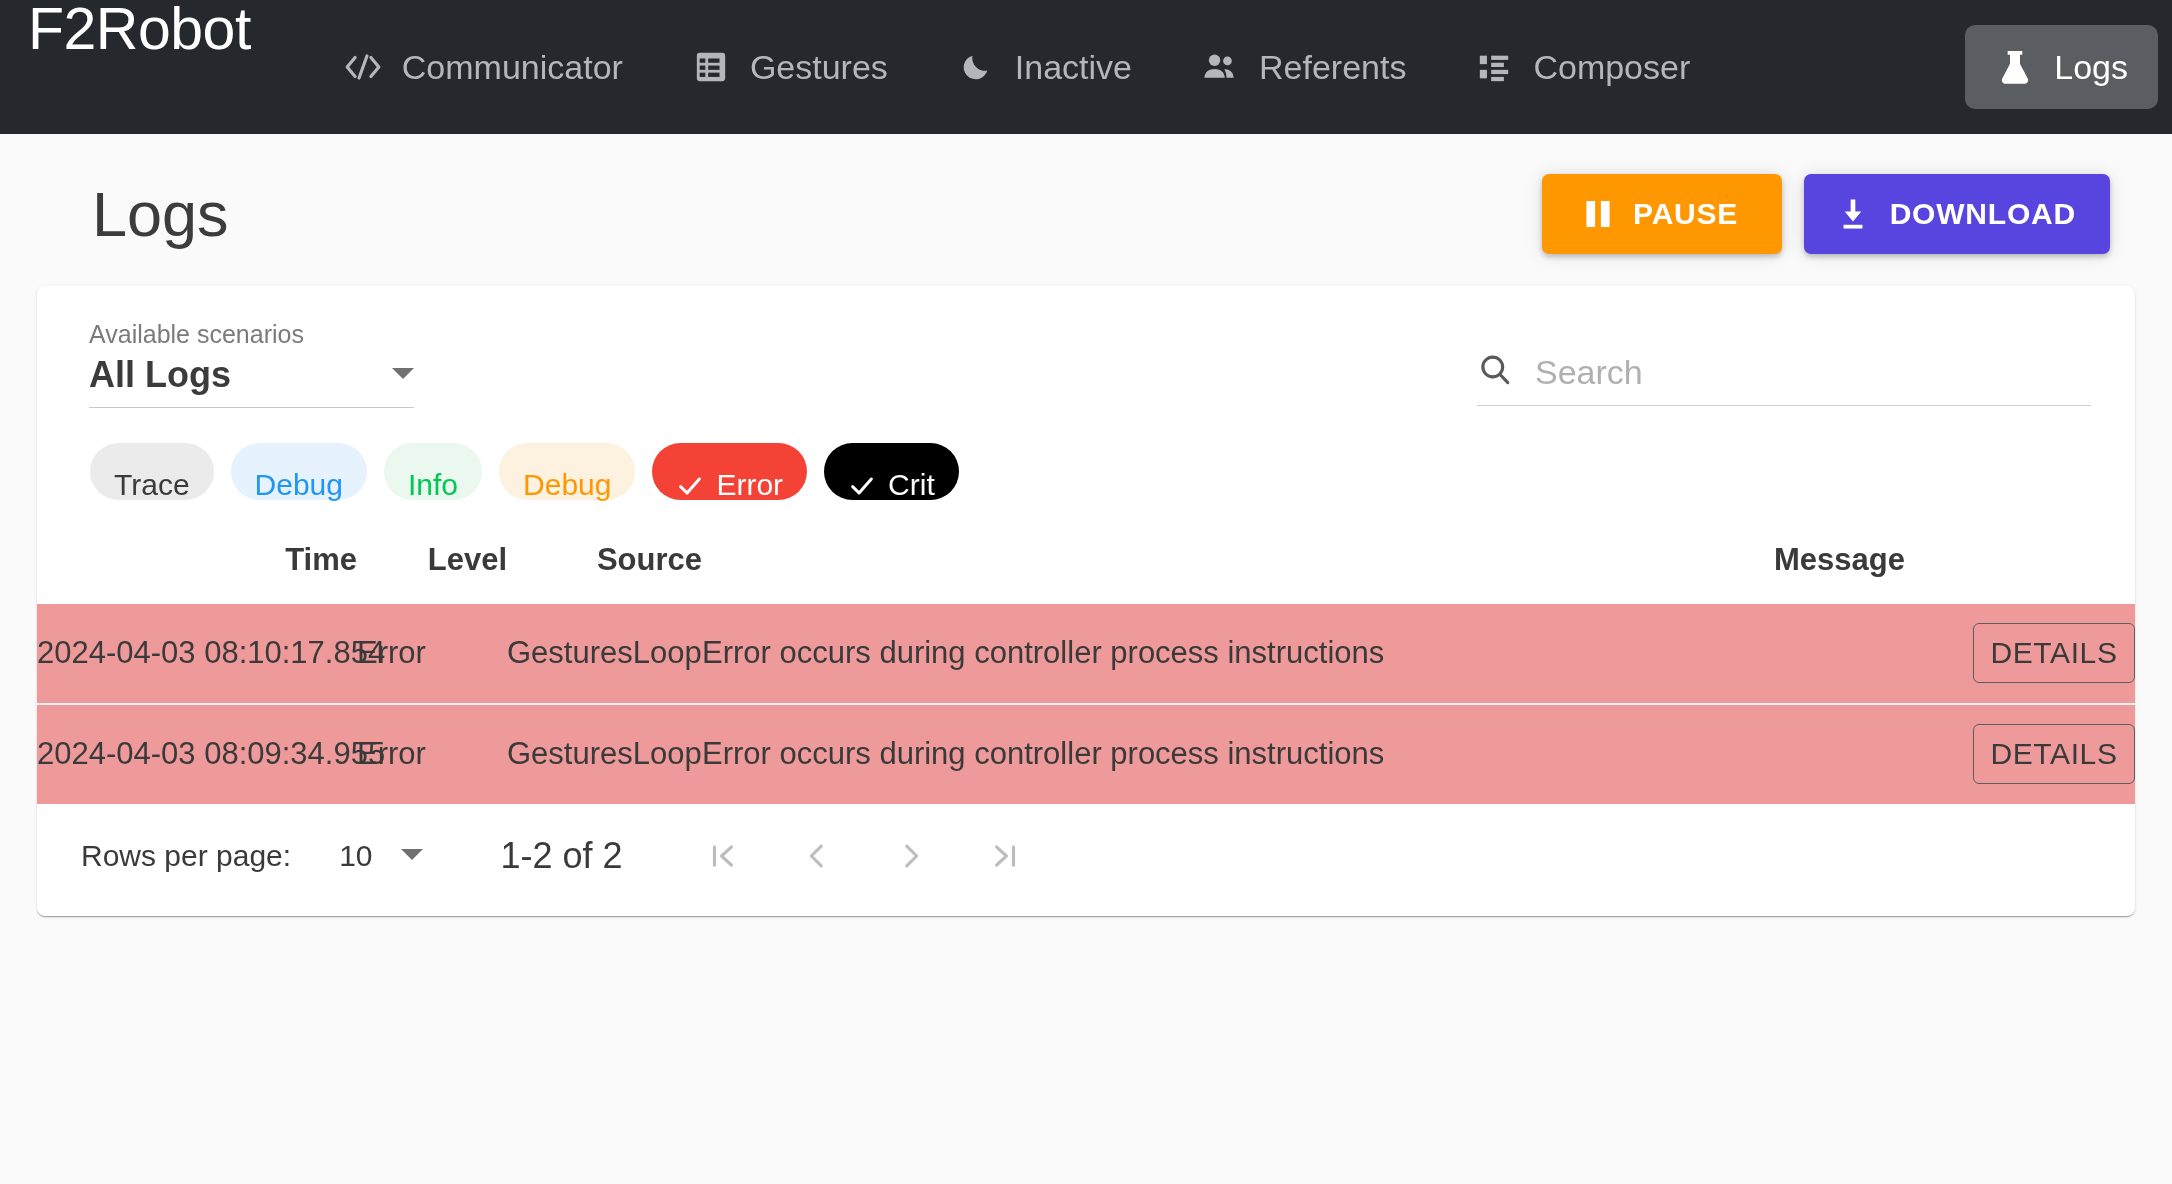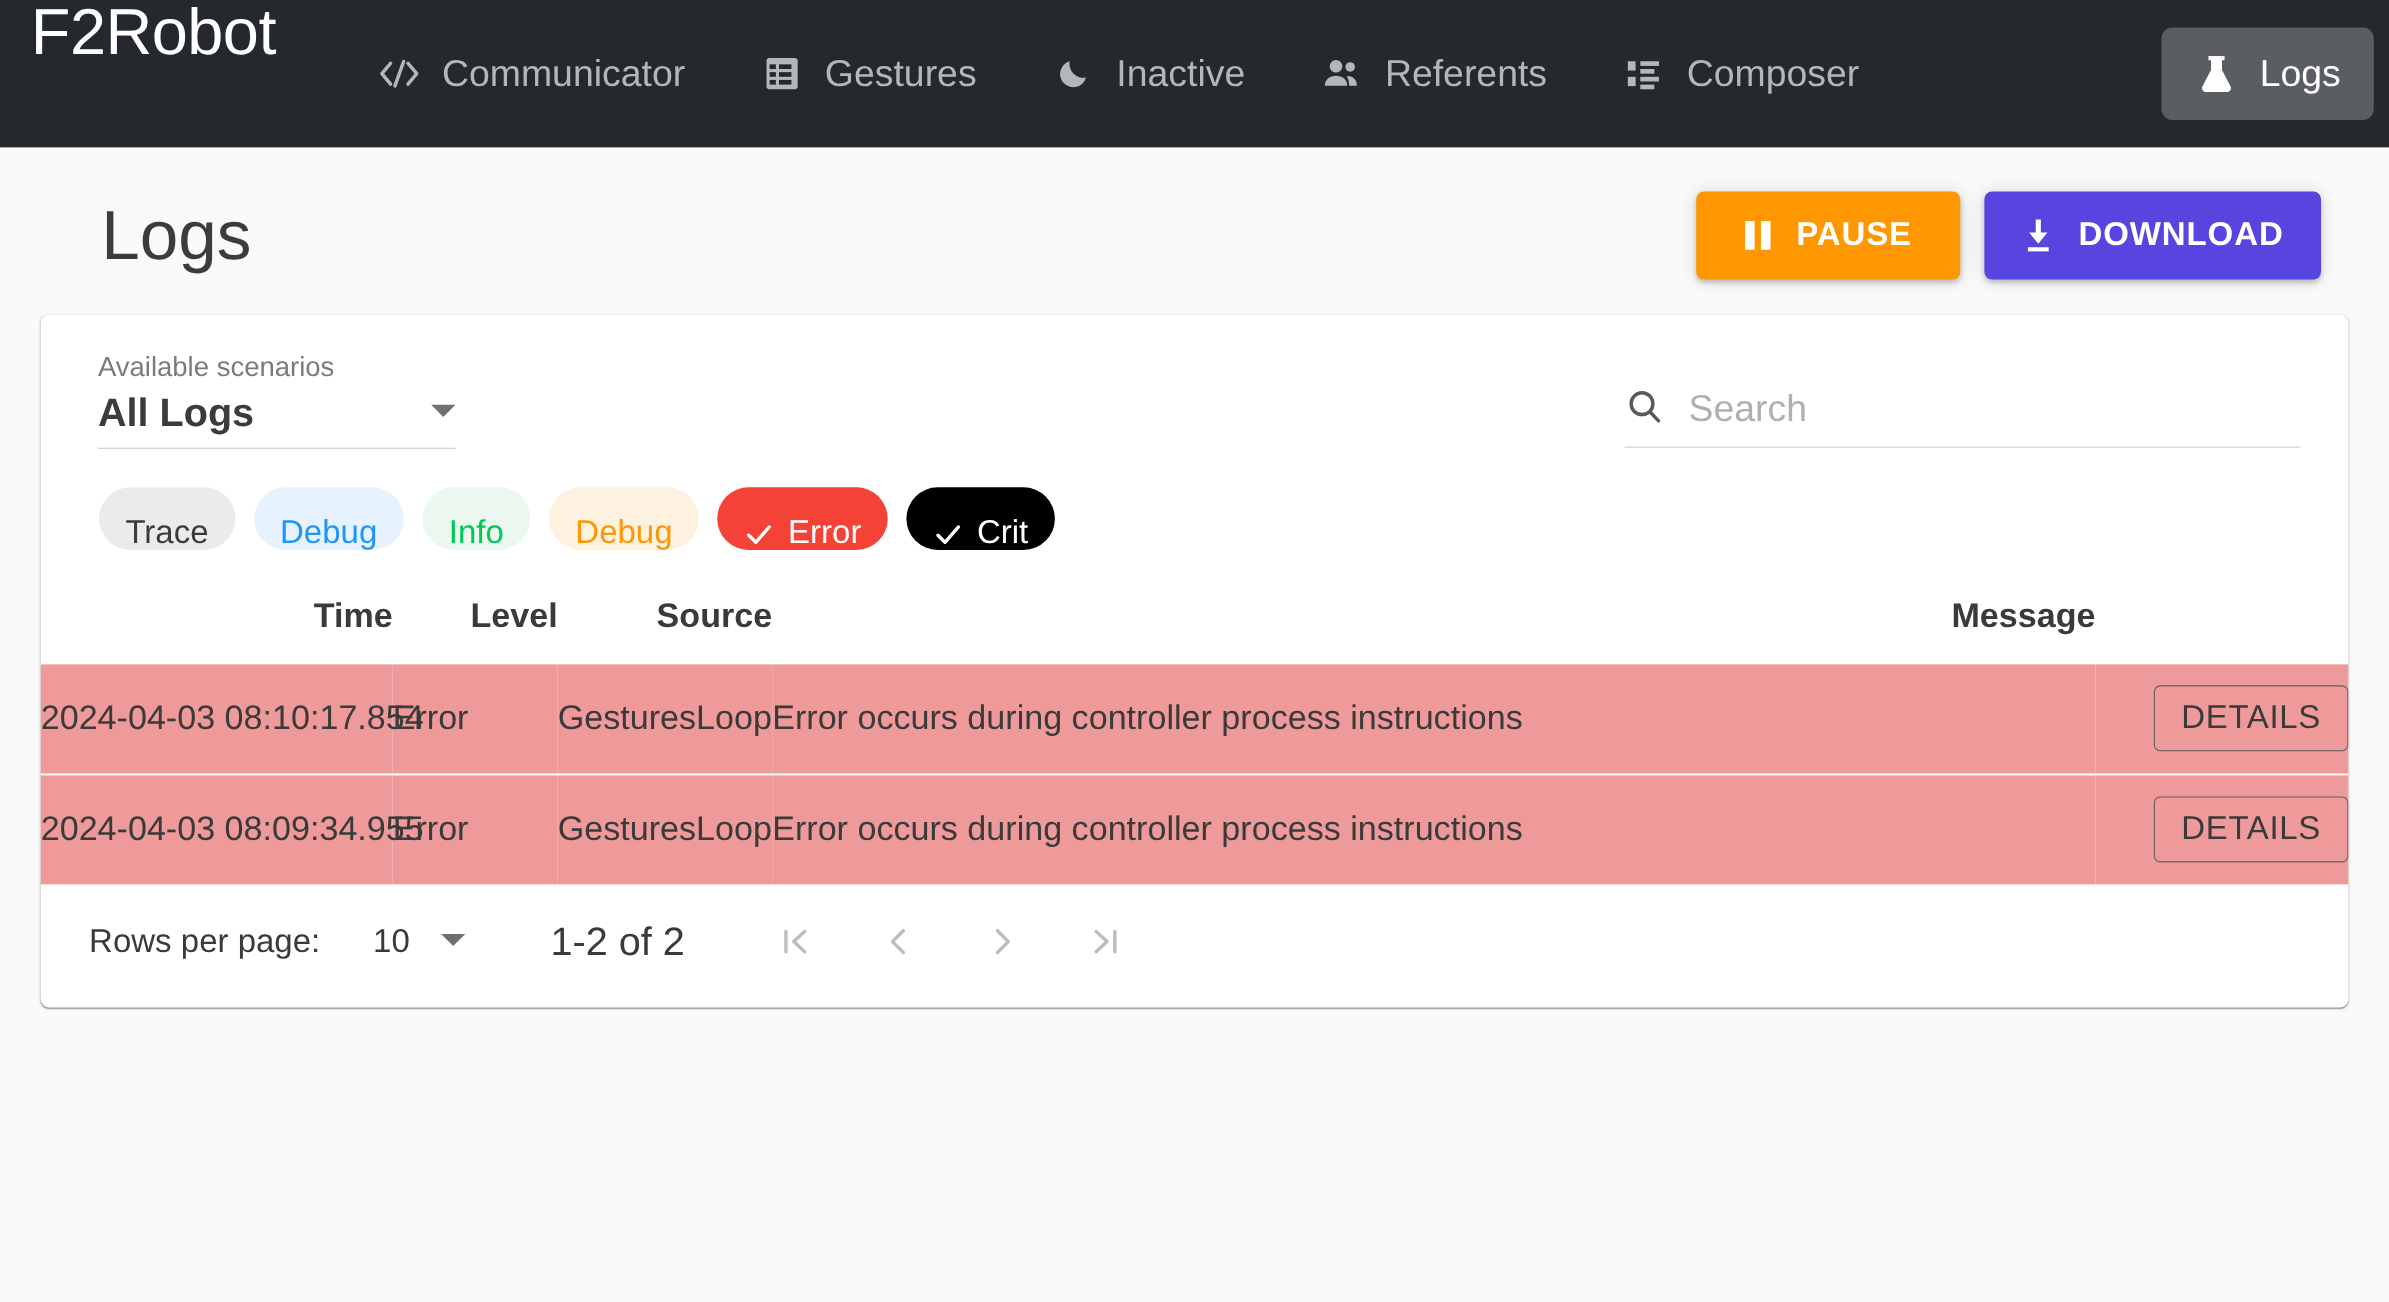--- a/index.html
+++ b/index.html
@@ -221,21 +221,21 @@
   td.c-time { padding-left: 53px; white-space: nowrap; }
   td.c-msg  { padding-right: 12px; }
   td.c-act  { text-align: right; padding-right: 43px; }
 
   .details-btn {
     display: inline-flex;
     align-items: center;
     justify-content: center;
     height: 60px;
     min-width: 162px;
-    padding: 0 24px;
+    padding: 0 9px;
     border: 1px solid #5e5e5e;
     border-radius: 6px;
     background: transparent;
     color: #3a3a3a;
     font-family: "Liberation Sans", sans-serif;
     font-size: 30px;
     font-weight: 400;
     letter-spacing: 0.6px;
     cursor: pointer;
   }

